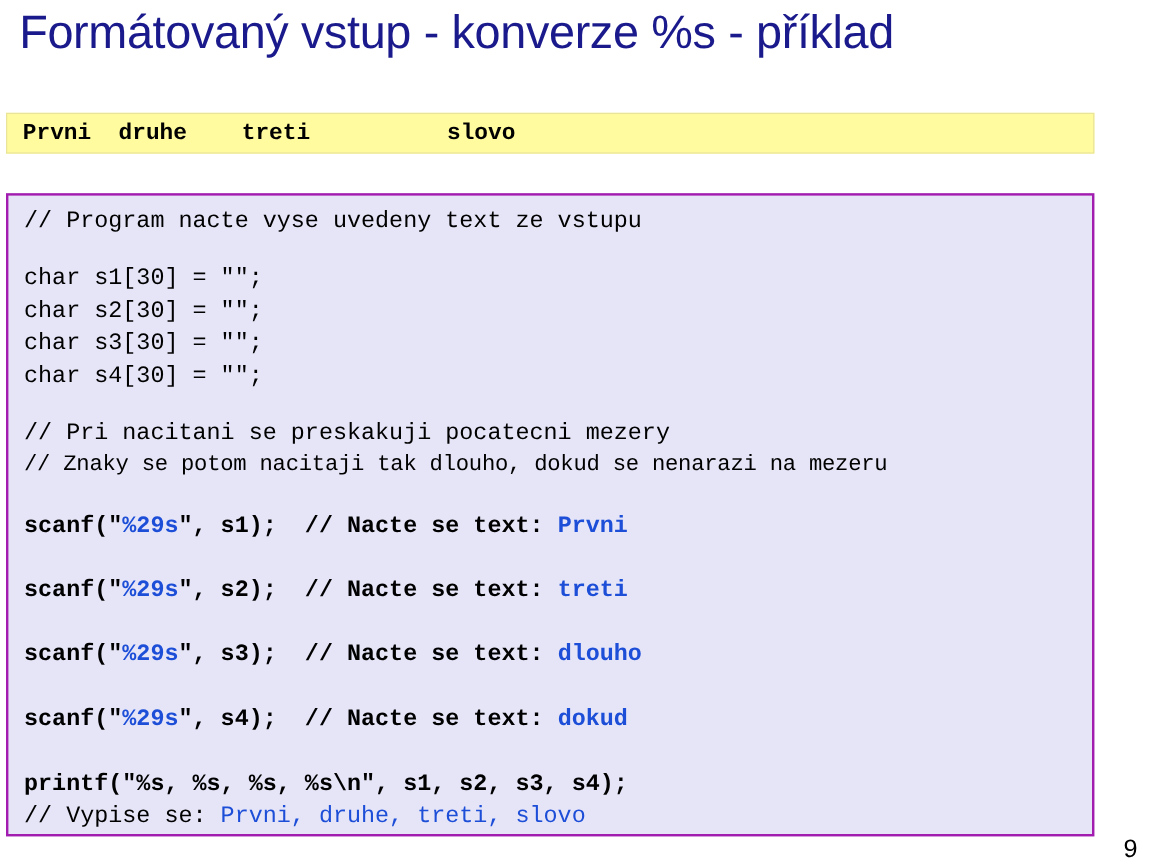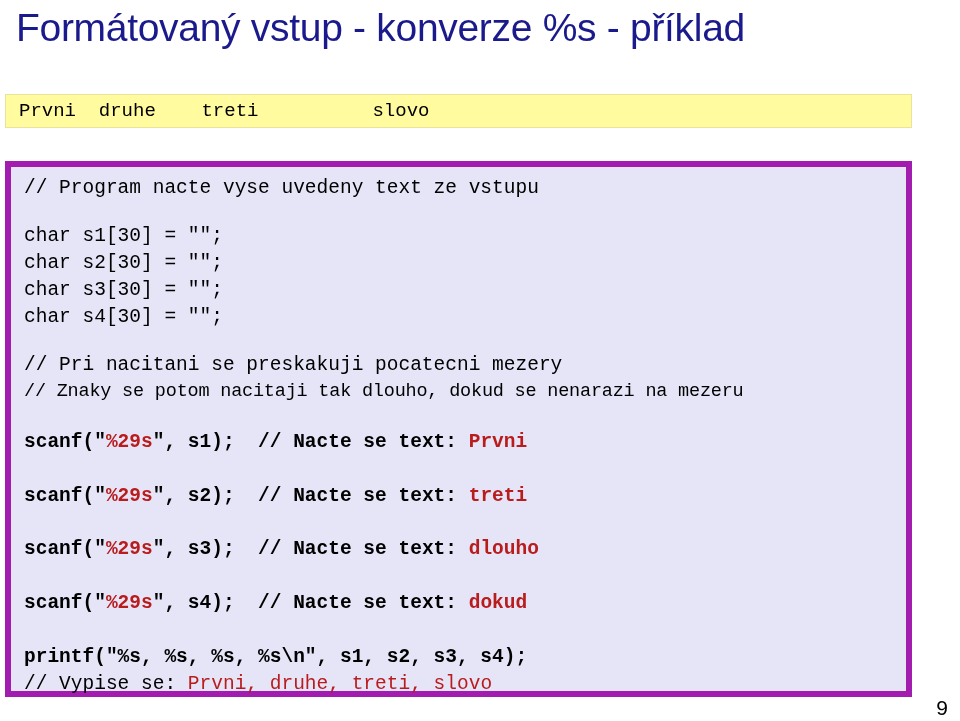--- a/index.html
+++ b/index.html
@@ -34,57 +34,58 @@
   
   #output-box {
     position: absolute;
     left: 5px;
     top: 94px;
     width: 907px;
     height: 34px;
     background: #fffb9e;
     border: 1px solid #e8e49a;
     box-sizing: border-box;
+    font-weight: bold;
   }
   #output-box .out-line {
     position: absolute;
     left: 13px;
     top: 4px;
     font-family: "Liberation Mono", "DejaVu Sans Mono", monospace;
     font-size: 19px;
     line-height: 24px;
     color: #000000;
     white-space: pre;
   }
 
   
   #code-box {
     position: absolute;
     left: 5px;
     top: 161px;
     width: 907px;
     height: 536px;
     background: #e5e5f7;
-    border: 6px solid #a21caf;
+    border: 2px solid #a21caf;
     box-sizing: border-box;
   }
 
   .code-line {
     position: absolute;
     left: 13px;
     font-family: "Liberation Mono", "DejaVu Sans Mono", monospace;
     font-size: 19.5px;
     line-height: 22px;
     color: #000000;
     white-space: pre;
   }
   .code-line.bold { font-weight: bold; }
   .code-line.narrow { font-size: 18.5px; letter-spacing: -0.2px; }
 
-  .red { color: #b91c1c; }
+  .red { color: #1d4ed8; }
   .blk { color: #000000; }
 
   
   .ln-0  { top: 10px; }
   .ln-1  { top: 58px; }
   .ln-2  { top: 85px; }
   .ln-3  { top: 112px; }
   .ln-4  { top: 139px; }
   .ln-5  { top: 187px; }
   .ln-6  { top: 214px; }

